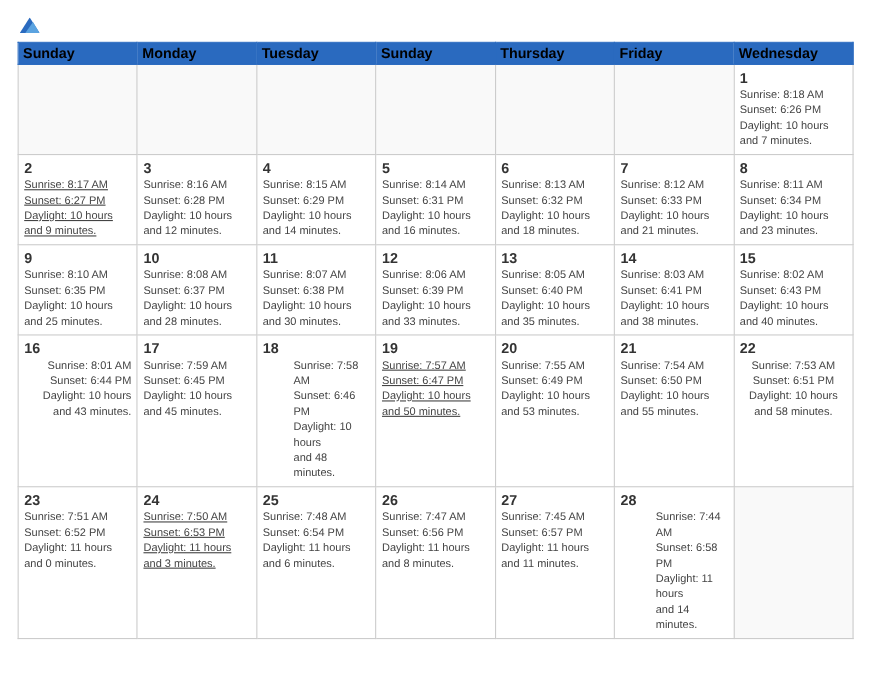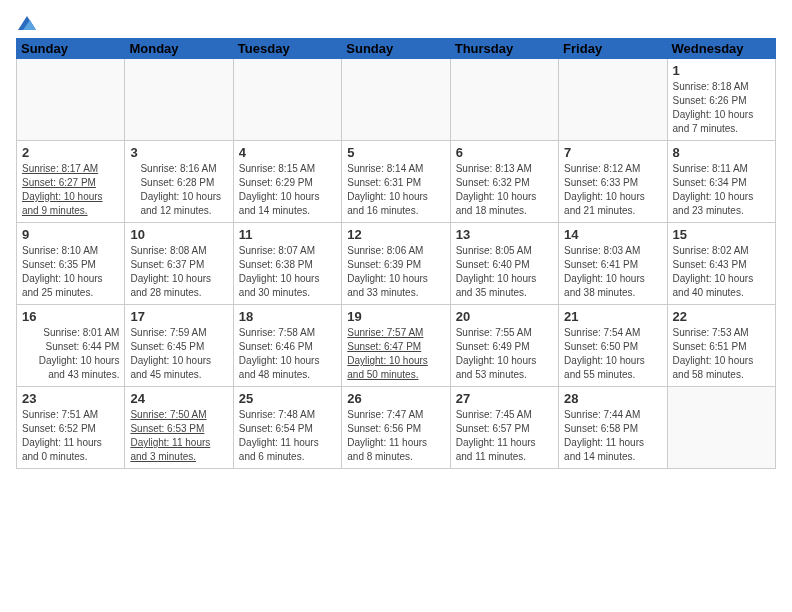--- a/index.html
+++ b/index.html
@@ -149,21 +149,21 @@
       <tr>
         <td>
           <span class="day-num">2</span>
           <div class="day-info" style="white-space: pre-line; text-decoration: underline;">Sunrise: 8:17 AM
 Sunset: 6:27 PM
 Daylight: 10 hours
 and 9 minutes.</div>
         </td>
         <td>
           <span class="day-num">3</span>
-          <div class="day-info" style="white-space: pre-line; margin-left: 10px;">Sunrise: 8:16 AM
+          <div class="day-info" style="white-space: pre-line;">Sunrise: 8:16 AM
 Sunset: 6:28 PM
 Daylight: 10 hours
 and 12 minutes.</div>
         </td>
         <td>
           <span class="day-num">4</span>
           <div class="day-info" style="white-space: pre-line;">Sunrise: 8:15 AM
 Sunset: 6:29 PM
 Daylight: 10 hours
 and 14 minutes.</div>
@@ -258,21 +258,21 @@
         </td>
         <td>
           <span class="day-num">17</span>
           <div class="day-info" style="white-space: pre-line;">Sunrise: 7:59 AM
 Sunset: 6:45 PM
 Daylight: 10 hours
 and 45 minutes.</div>
         </td>
         <td>
           <span class="day-num">18</span>
-          <div class="day-info" style="white-space: pre-line;">Sunrise: 7:58 AM
+          <div class="day-info" style="white-space: pre-line; margin-left: 28px;">Sunrise: 7:58 AM
 Sunset: 6:46 PM
 Daylight: 10 hours
 and 48 minutes.</div>
         </td>
         <td>
           <span class="day-num">19</span>
           <div class="day-info" style="white-space: pre-line; text-decoration: underline;">Sunrise: 7:57 AM
 Sunset: 6:47 PM
 Daylight: 10 hours
 and 50 minutes.</div>
@@ -286,21 +286,21 @@
         </td>
         <td>
           <span class="day-num">21</span>
           <div class="day-info" style="white-space: pre-line;">Sunrise: 7:54 AM
 Sunset: 6:50 PM
 Daylight: 10 hours
 and 55 minutes.</div>
         </td>
         <td>
           <span class="day-num">22</span>
-          <div class="day-info" style="white-space: pre-line;">Sunrise: 7:53 AM
+          <div class="day-info" style="white-space: pre-line; text-align: center;">Sunrise: 7:53 AM
 Sunset: 6:51 PM
 Daylight: 10 hours
 and 58 minutes.</div>
         </td>
       </tr>
       <tr>
         <td>
           <span class="day-num">23</span>
           <div class="day-info" style="white-space: pre-line;">Sunrise: 7:51 AM
 Sunset: 6:52 PM
@@ -330,21 +330,21 @@
         </td>
         <td>
           <span class="day-num">27</span>
           <div class="day-info" style="white-space: pre-line;">Sunrise: 7:45 AM
 Sunset: 6:57 PM
 Daylight: 11 hours
 and 11 minutes.</div>
         </td>
         <td>
           <span class="day-num">28</span>
-          <div class="day-info" style="white-space: pre-line;">Sunrise: 7:44 AM
+          <div class="day-info" style="white-space: pre-line; margin-left: 32px;">Sunrise: 7:44 AM
 Sunset: 6:58 PM
 Daylight: 11 hours
 and 14 minutes.</div>
         </td>
         <td class="empty"></td>
       </tr>
     </tbody>
 </table>
 
 </body></html>

